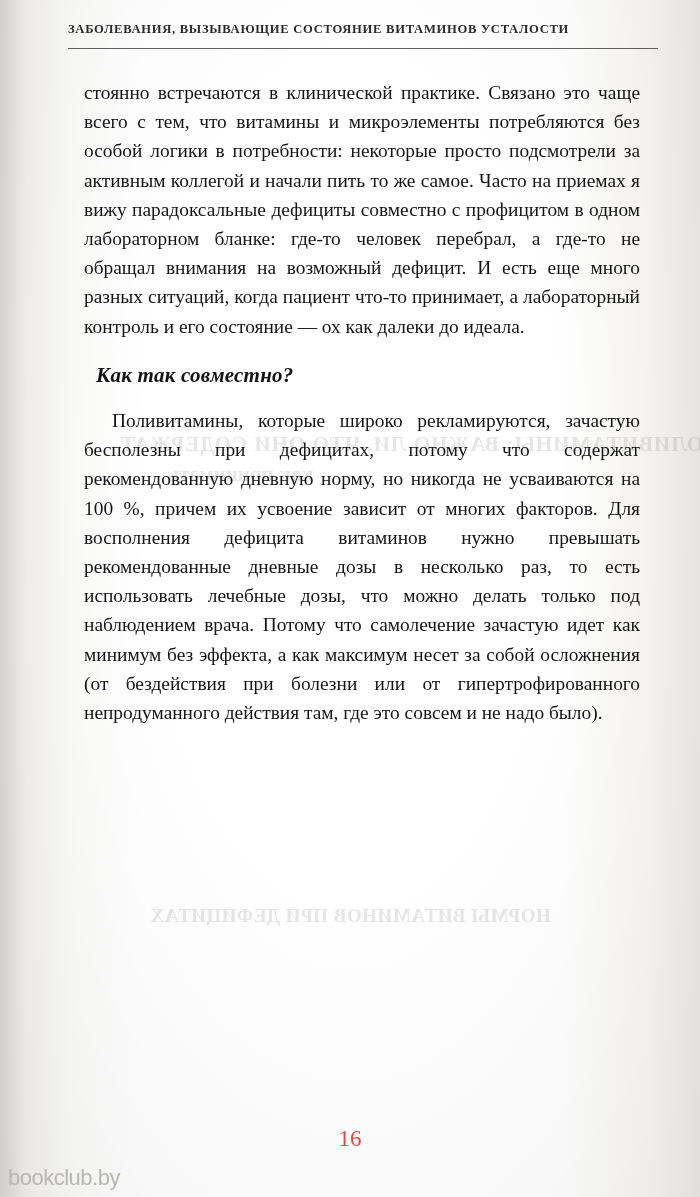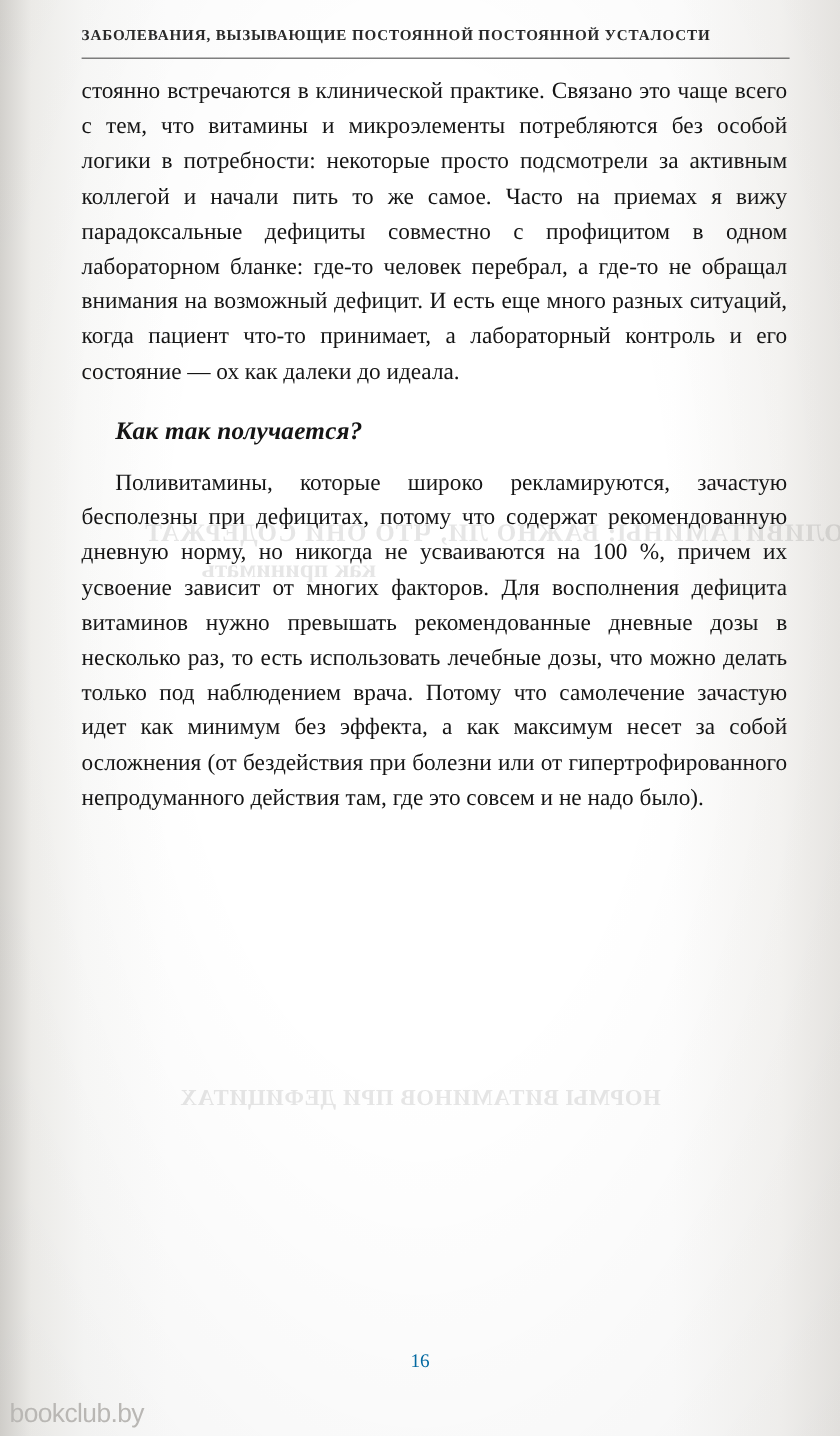--- a/index.html
+++ b/index.html
@@ -63,21 +63,21 @@
     left: 68px;
     right: 44px;
     top: 62px;
     font-size: 19.4px;
     line-height: 29.2px;
     text-align: justify;
     text-justify: inter-word;
     color: #151515;
   }
   .body-text p {
-    margin: 0;
+    margin: 16px;
   }
   .p-indent {
     text-indent: 28px;
   }
 
   h2.section-title {
     margin: 20px 0 14px 0;
     font-size: 21px;
     font-style: italic;
     font-weight: bold;
@@ -112,22 +112,22 @@
     font-size: 19px;
     letter-spacing: 0.5px;
   }
 
   .folio {
     position: absolute;
     left: 0;
     right: 0;
     top: 1126px;
     text-align: center;
-    font-size: 16px;
-    color: #0369a1;
+    font-size: 23px;
+    color: #ef4444;
   }
 
   .watermark {
     position: absolute;
     left: 8px;
     bottom: 6px;
     font-family: "Liberation Sans", sans-serif;
     font-size: 22px;
     color: #b9b7b4;
     letter-spacing: -0.5px;
@@ -137,24 +137,24 @@
 <body>
 
 <div class="page"></div>
 
 <div class="content">
 
   <div class="ghost ghost-1">ПОЛИВИТАМИНЫ: ВАЖНО ЛИ, ЧТО ОНИ СОДЕРЖАТ</div>
   <div class="ghost ghost-2">как принимать</div>
   <div class="ghost ghost-3">НОРМЫ ВИТАМИНОВ ПРИ ДЕФИЦИТАХ</div>
 
-  <div class="running-head">ЗАБОЛЕВАНИЯ, ВЫЗЫВАЮЩИЕ ПОСТОЯННОЙ ПОСТОЯННОЙ УСТАЛОСТИ</div>
+  <div class="running-head">ЗАБОЛЕВАНИЯ, ВЫЗЫВАЮЩИЕ СОСТОЯНИЕ ВИТАМИНОВ УСТАЛОСТИ</div>
   <div class="rule"></div>
 
   <div class="body-text">
     <p>стоянно встречаются в клинической практике. Связано это чаще всего с тем, что витамины и микроэлементы потребляются без особой логики в потребности: некоторые просто подсмотрели за активным коллегой и начали пить то же самое. Часто на приемах я вижу парадоксальные дефициты совместно с профицитом в одном лабораторном бланке: где-то человек перебрал, а где-то не обращал внимания на возможный дефицит. И есть еще много разных ситуаций, когда пациент что-то принимает, а лабораторный контроль и его состояние — ох как далеки до идеала.</p>
-    <h2 class="section-title">Как так получается?</h2>
+    <h2 class="section-title">Как так совместно?</h2>
     <p class="p-indent">Поливитамины, которые широко рекламируются, зачастую бесполезны при дефицитах, потому что содержат рекомендованную дневную норму, но никогда не усваиваются на 100 %, причем их усвоение зависит от многих факторов. Для восполнения дефицита витаминов нужно превышать рекомендованные дневные дозы в несколько раз, то есть использовать лечебные дозы, что можно делать только под наблюдением врача. Потому что самолечение зачастую идет как минимум без эффекта, а как максимум несет за собой осложнения (от бездействия при болезни или от гипертрофированного непродуманного действия там, где это совсем и не надо было).</p>
   </div>
 
   <div class="folio">16</div>
   <div class="watermark">bookclub.by</div>
 </div>
 
 </body></html>

